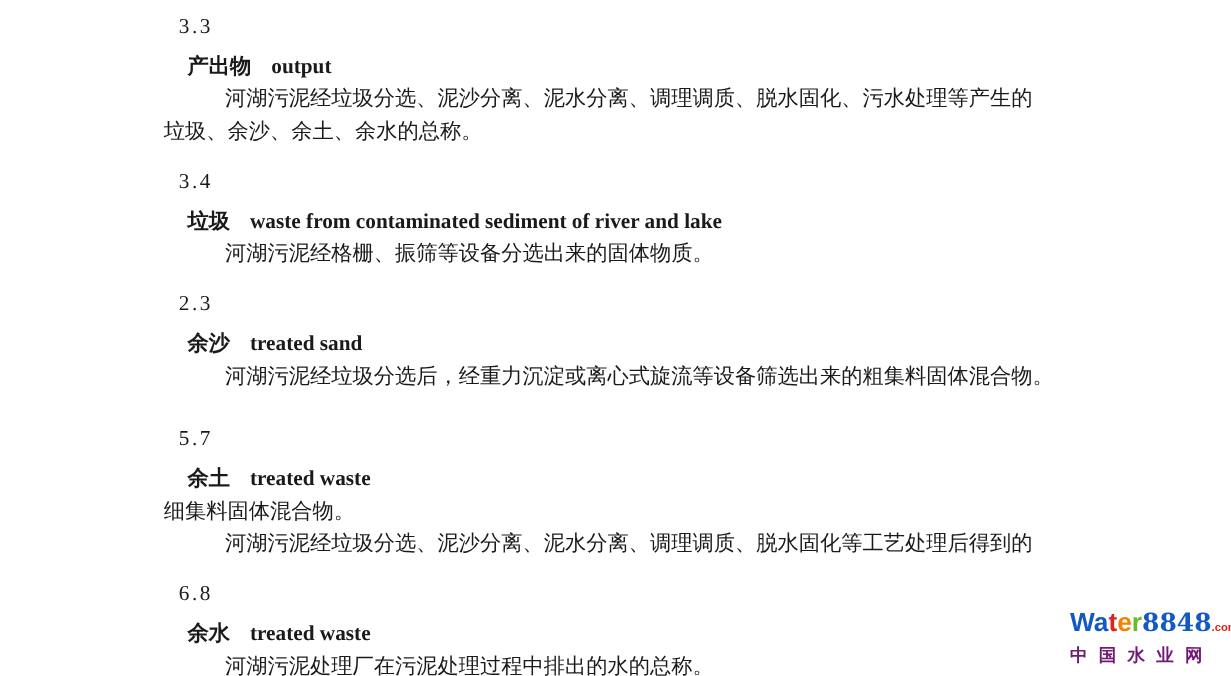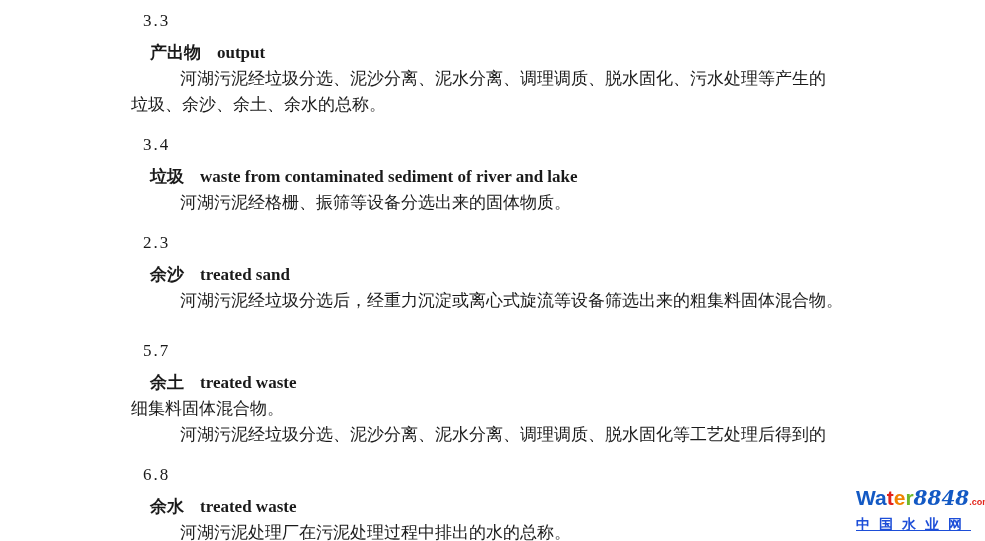--- a/index.html
+++ b/index.html
@@ -21,21 +21,21 @@
   .def.first { margin-left: 65px; font-family: Liberation Serif, serif; }
 
   .logo { position: absolute; left: 856px; top: 486px; width: 128px; }
   .logo-top {
     font-family: "Liberation Sans", sans-serif;
     font-weight: bold; font-size: 21px; line-height: 24px;
     white-space: nowrap; letter-spacing: 0;
   }
   .logo-num {
     font-family: "DejaVu Serif", serif;
-    font-style: italic; font-weight: bold; font-size: 20px; text-align: right;
+    font-weight: bold; font-size: 20px; text-align: right;
   }
   .logo-tld { font-size: 9px; font-weight: bold; vertical-align: baseline; }
   .logo-sub {
     font-family: "Liberation Sans", sans-serif;
     font-weight: bold; font-size: 14px; line-height: 16px;
     letter-spacing: 9px; white-space: nowrap; margin-top: 2px;
   }
 </style>
 </head>
 <body>
@@ -83,14 +83,14 @@
     </div>
     <div class="def first">河湖污泥处理厂在污泥处理过程中排出的水的总称。</div>
   </section>
 
 </div>
 
 <div class="logo">
   <div class="logo-top">
     <span style="color: rgb(19, 89, 196);">W</span><span style="color: rgb(19, 89, 196);">a</span><span style="color: rgb(226, 35, 26);">t</span><span style="color: rgb(240, 131, 0);">e</span><span style="color: rgb(110, 185, 43);">r</span><span class="logo-num" style="color: rgb(19, 89, 196);">8848</span><span class="logo-tld" style="color: rgb(226, 35, 26);">.com</span>
   </div>
-  <div class="logo-sub" style="color: #1d4ed8; text-decoration: underline;">中国水业网</div>
+  <div class="logo-sub" style="color: #701a75;">中国水业网</div>
 </div>
 
 </body></html>

